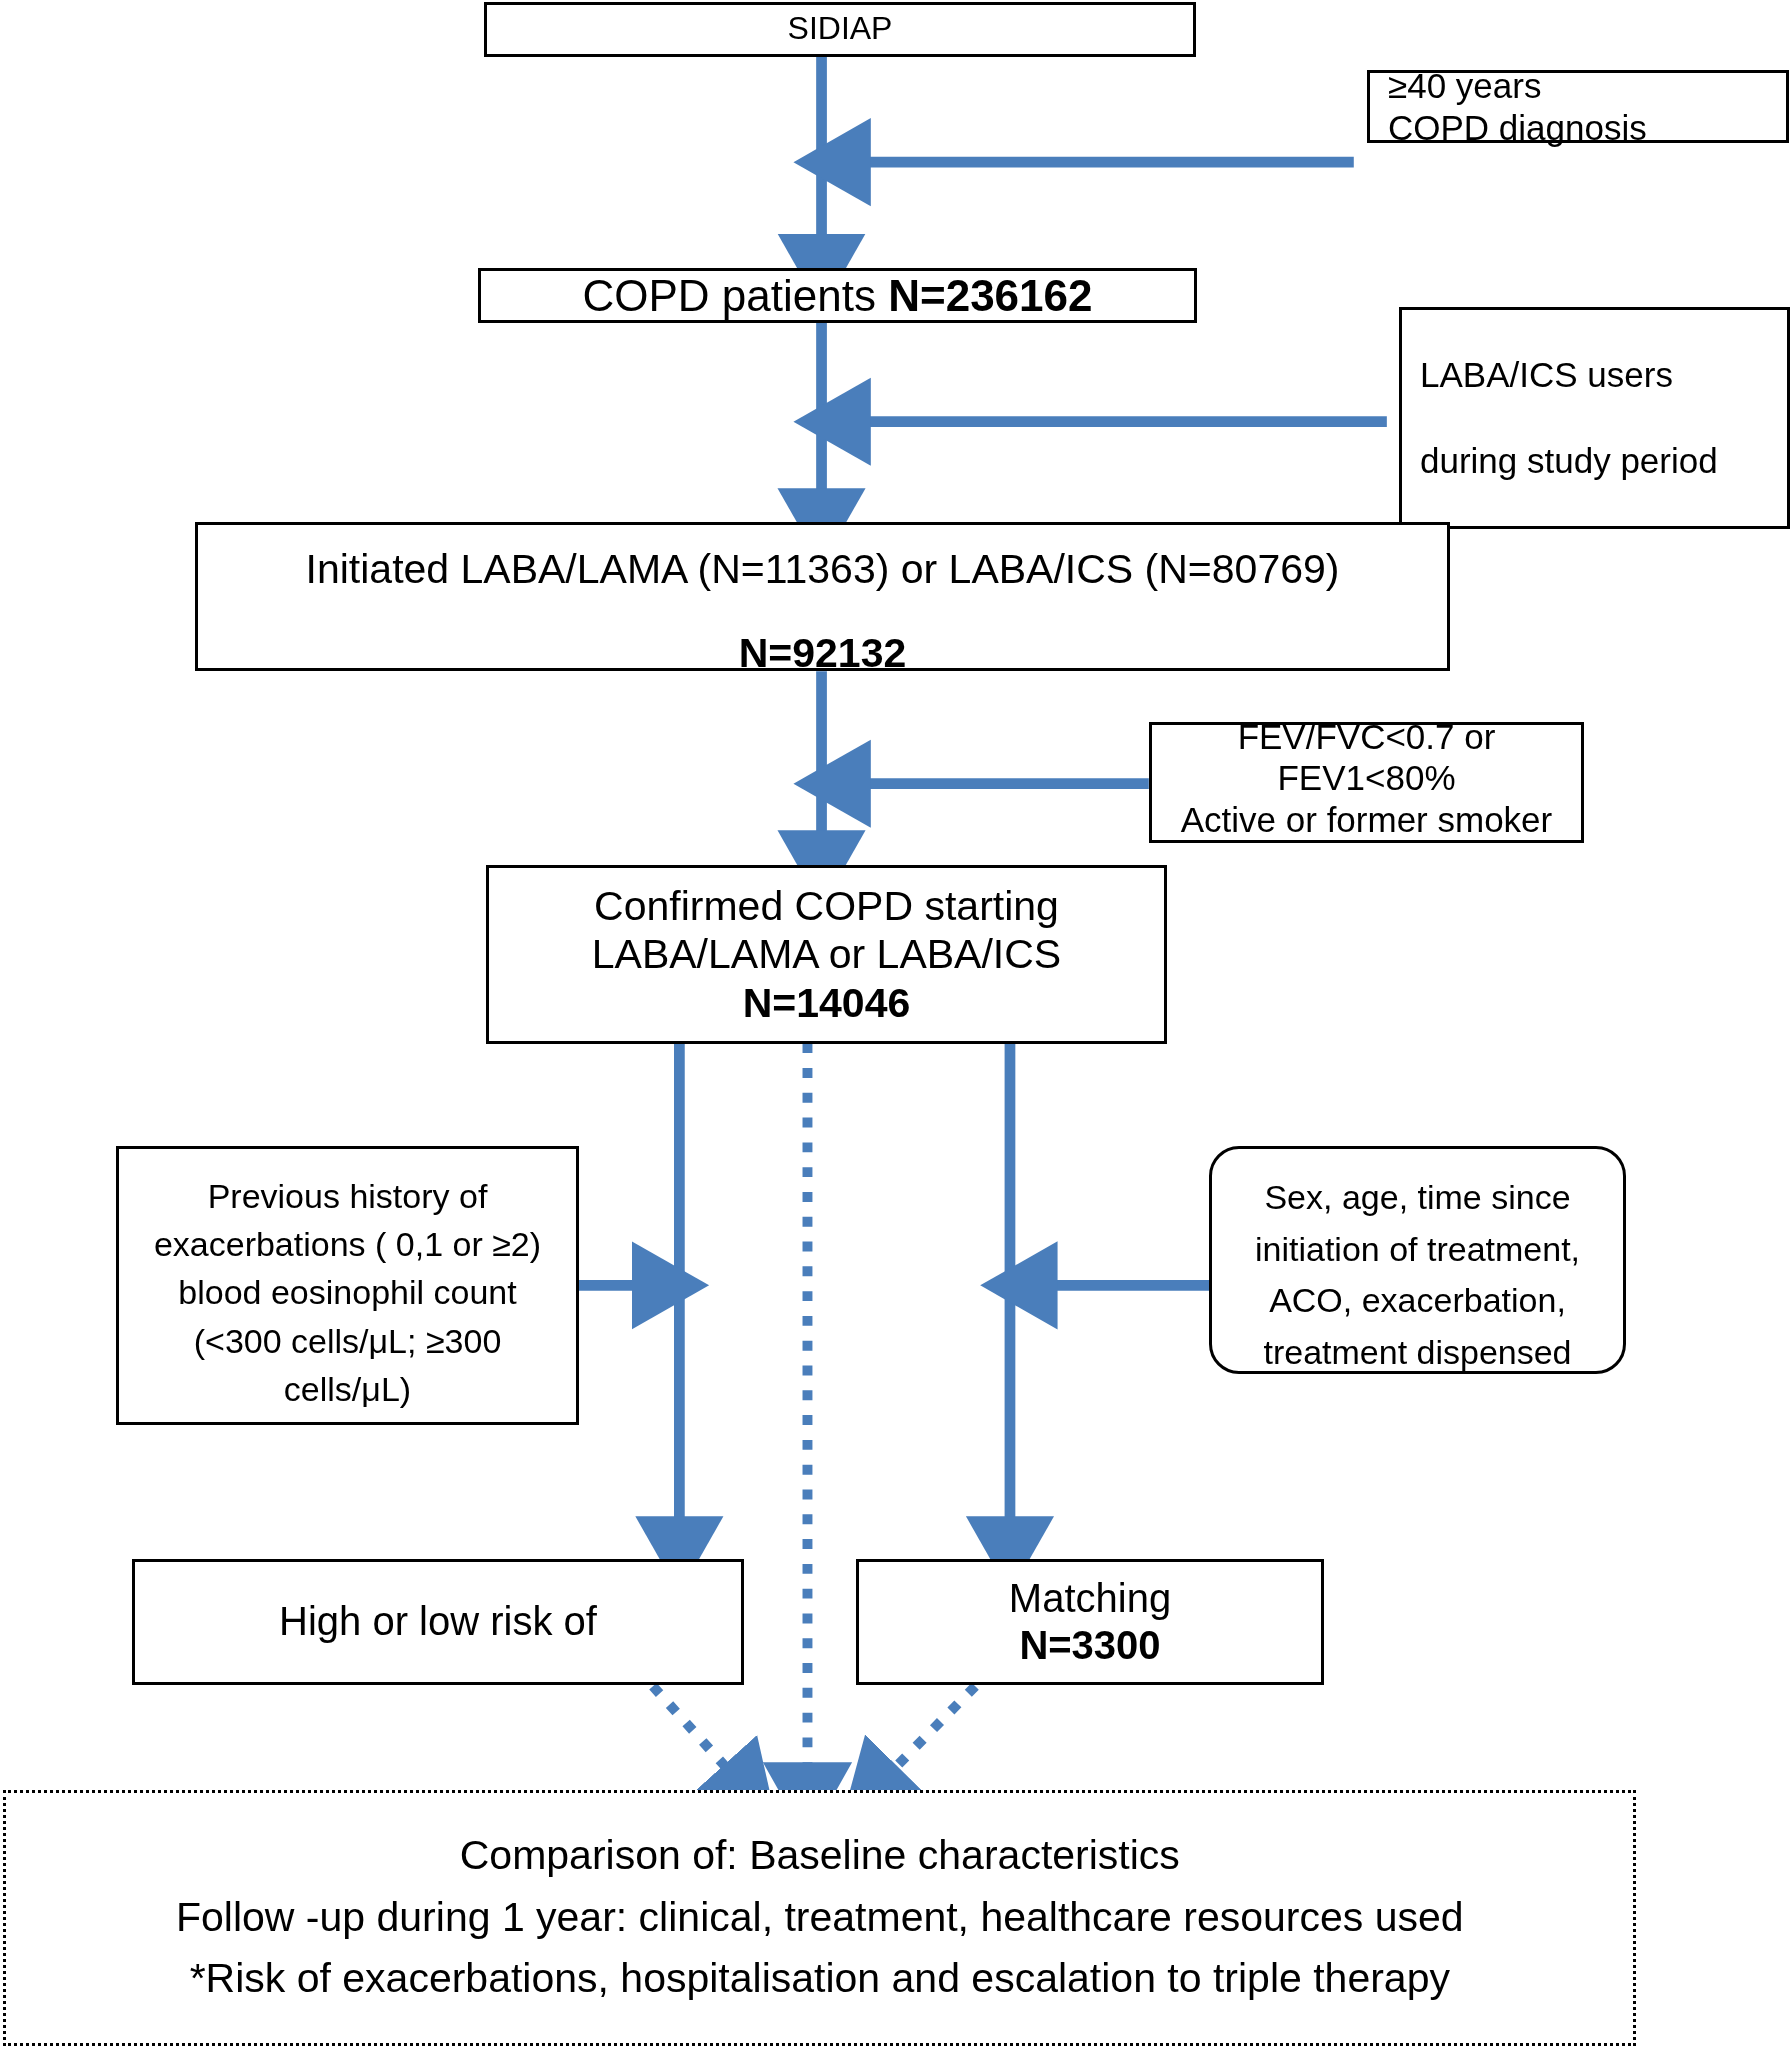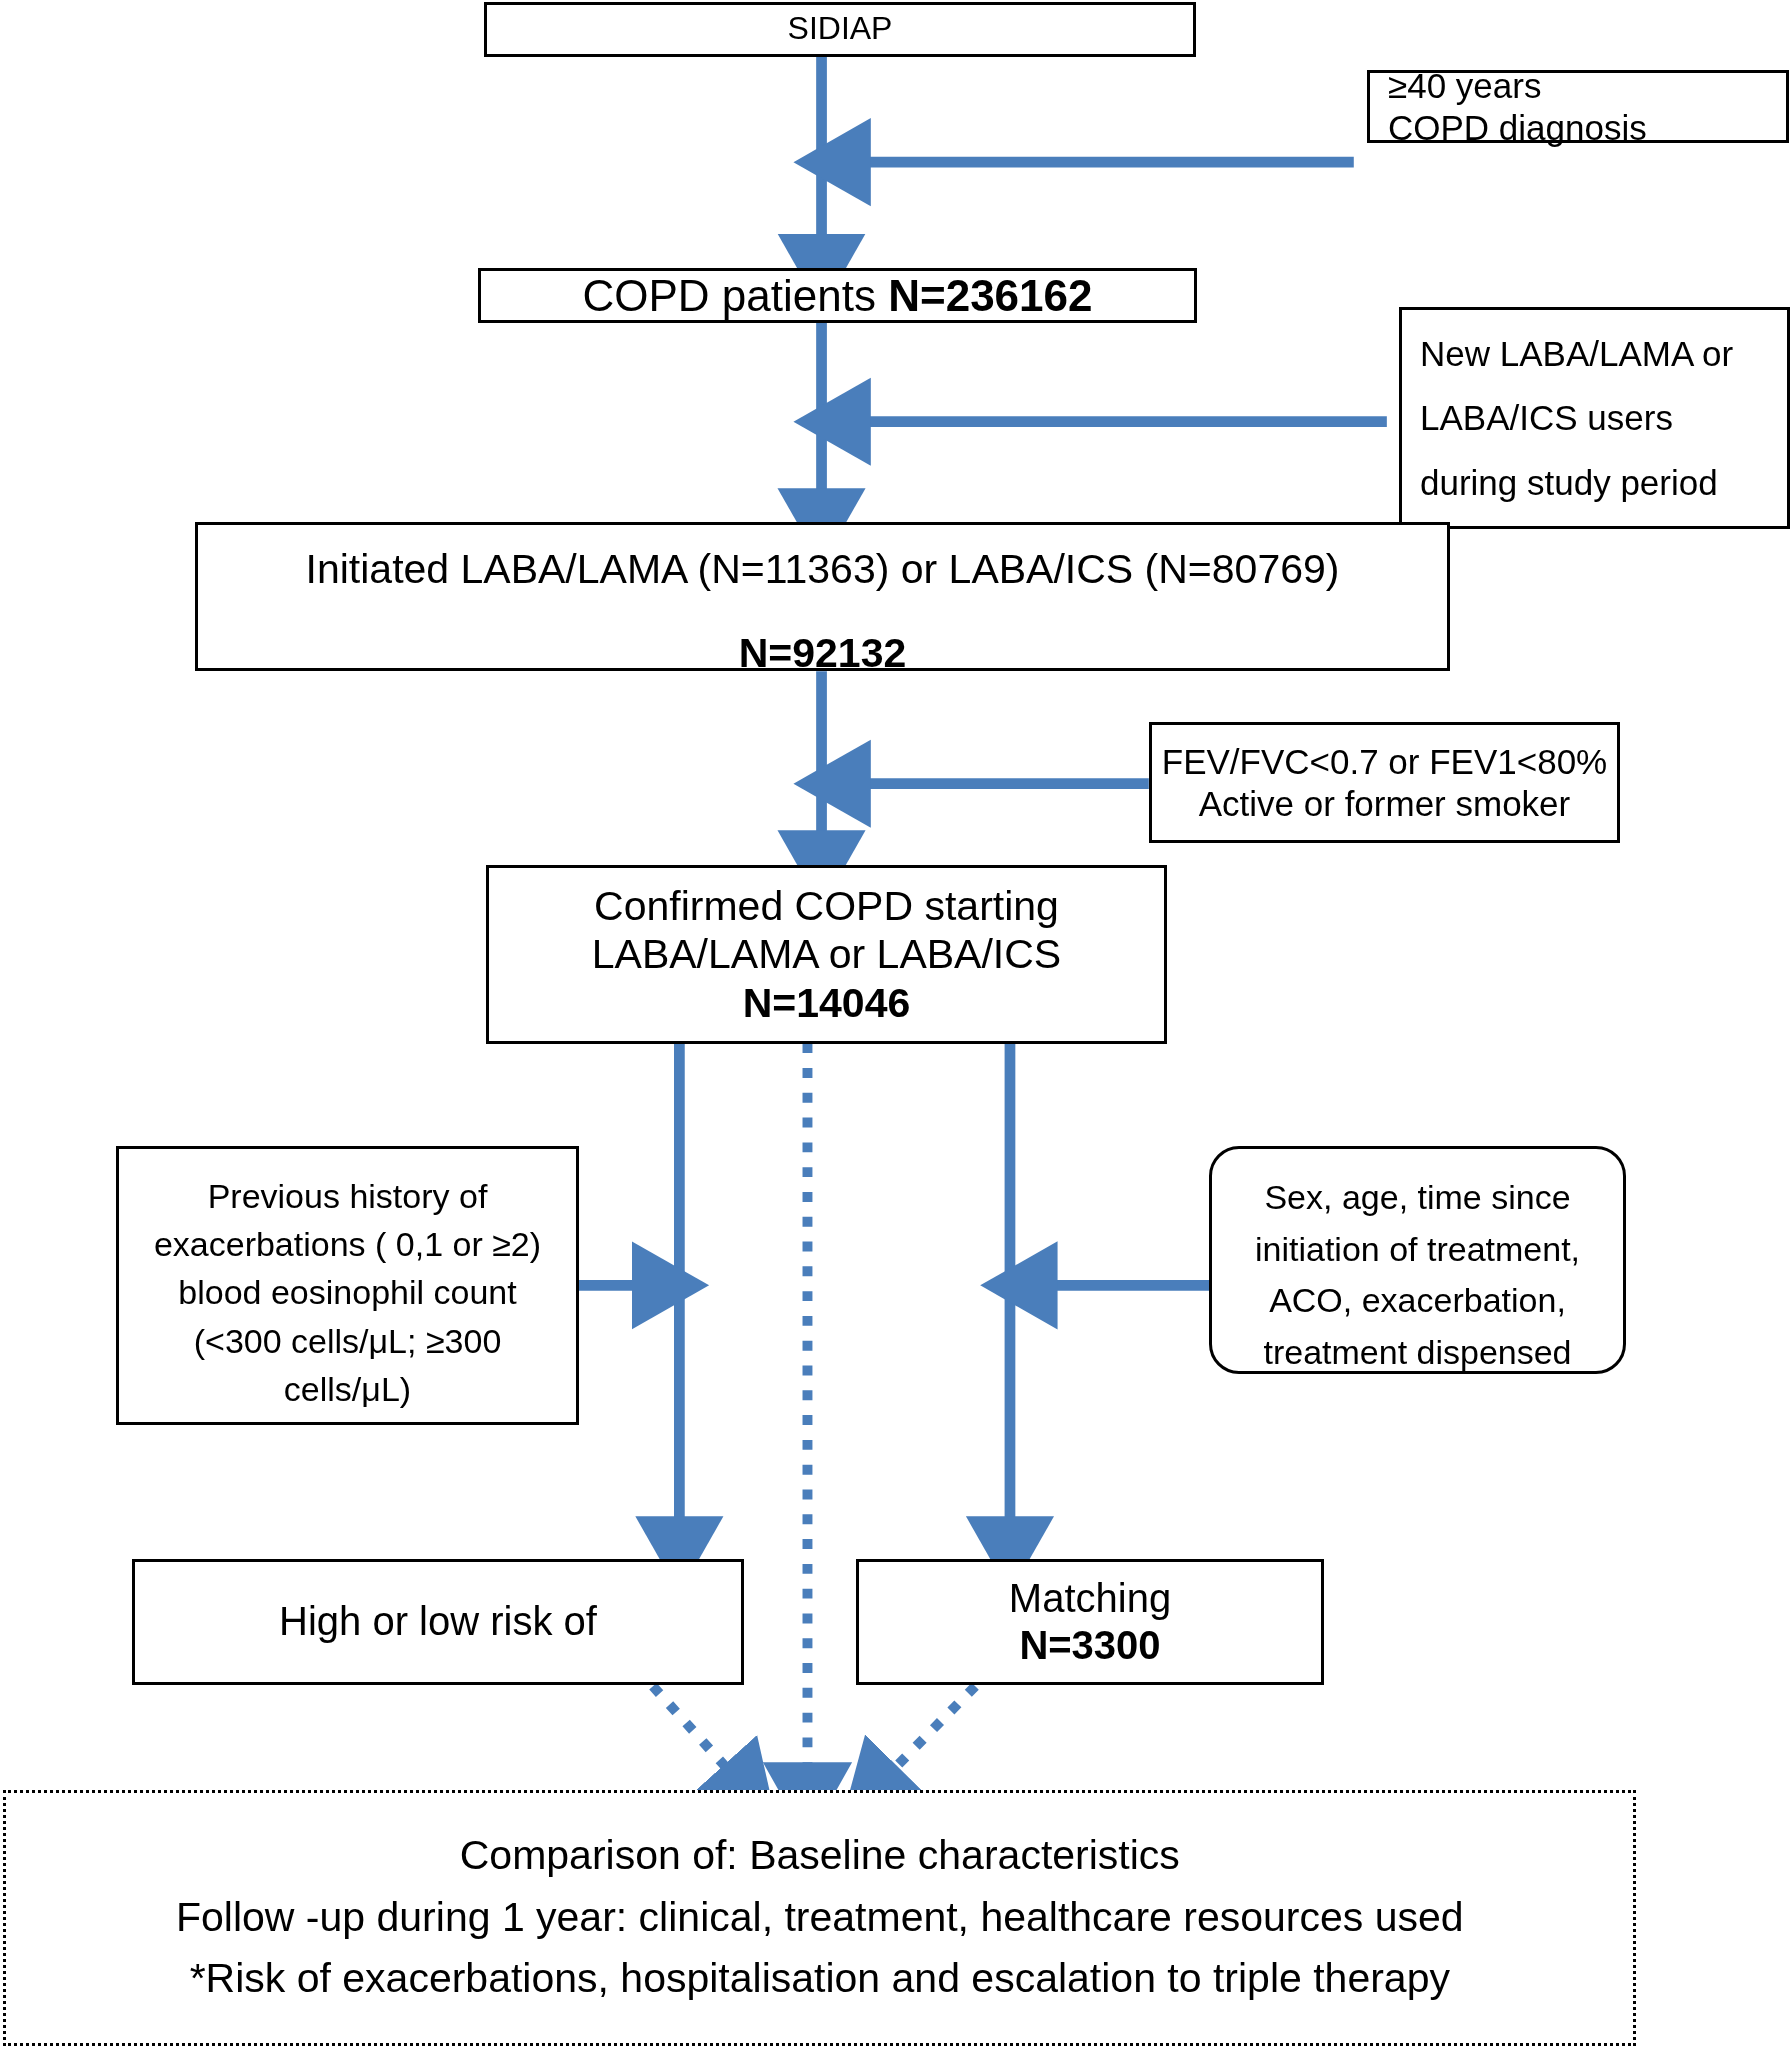--- a/index.html
+++ b/index.html
@@ -91,31 +91,30 @@
   <div class="node left" style="left:1367px; top:70px; width:422px; height:73px; font-size:35px; padding-left:18px;">
     <span class="ln">≥40 years</span>
     <span class="ln">COPD diagnosis</span>
   </div>
 
   <div class="node center" style="left:478px; top:268px; width:719px; height:55px; font-size:44px;">
     <span class="ln"><span>COPD patients </span><span class="bold">N=236162</span></span>
   </div>
 
   <div class="node left" style="left:1399px; top:307px; width:391px; height:222px; font-size:35px; padding-left:18px; justify-content:space-evenly;">
-    <span class="ln">New LABA/LAMA or</span>
     <span class="ln">LABA/ICS users</span>
     <span class="ln">during study period</span>
   </div>
 
   <div class="node center topalign" style="left:195px; top:522px; width:1255px; height:149px; font-size:41px; padding-top:20px;">
     <span class="ln">Initiated LABA/LAMA (N=11363) or LABA/ICS (N=80769)</span>
     <span class="ln bold">N=92132</span>
   </div>
 
-  <div class="node center" style="left:1149px; top:722px; width:471px; height:121px; font-size:35px;">
+  <div class="node center" style="left:1149px; top:722px; width:435px; height:121px; font-size:35px;justify-content:flex-end;">
     <span class="ln">FEV/FVC&lt;0.7 or FEV1&lt;80%</span>
     <span class="ln">Active or former smoker</span>
   </div>
 
   <div class="node center" style="left:486px; top:865px; width:681px; height:179px; font-size:41px;">
     <span class="ln">Confirmed COPD starting</span>
     <span class="ln">LABA/LAMA or LABA/ICS</span>
     <span class="ln bold">N=14046</span>
   </div>
 

